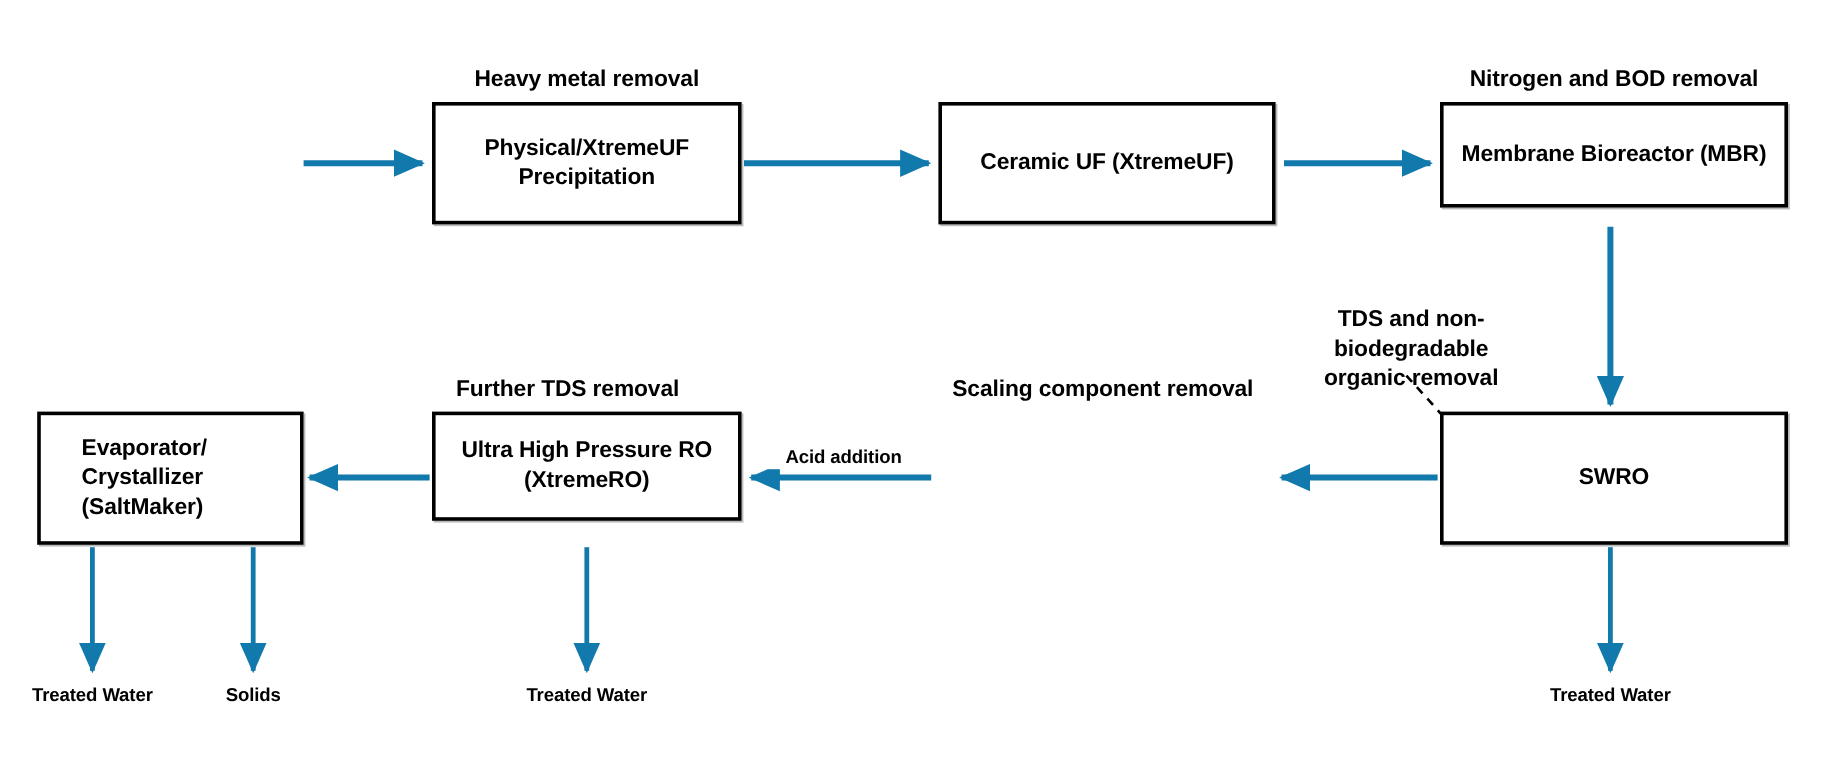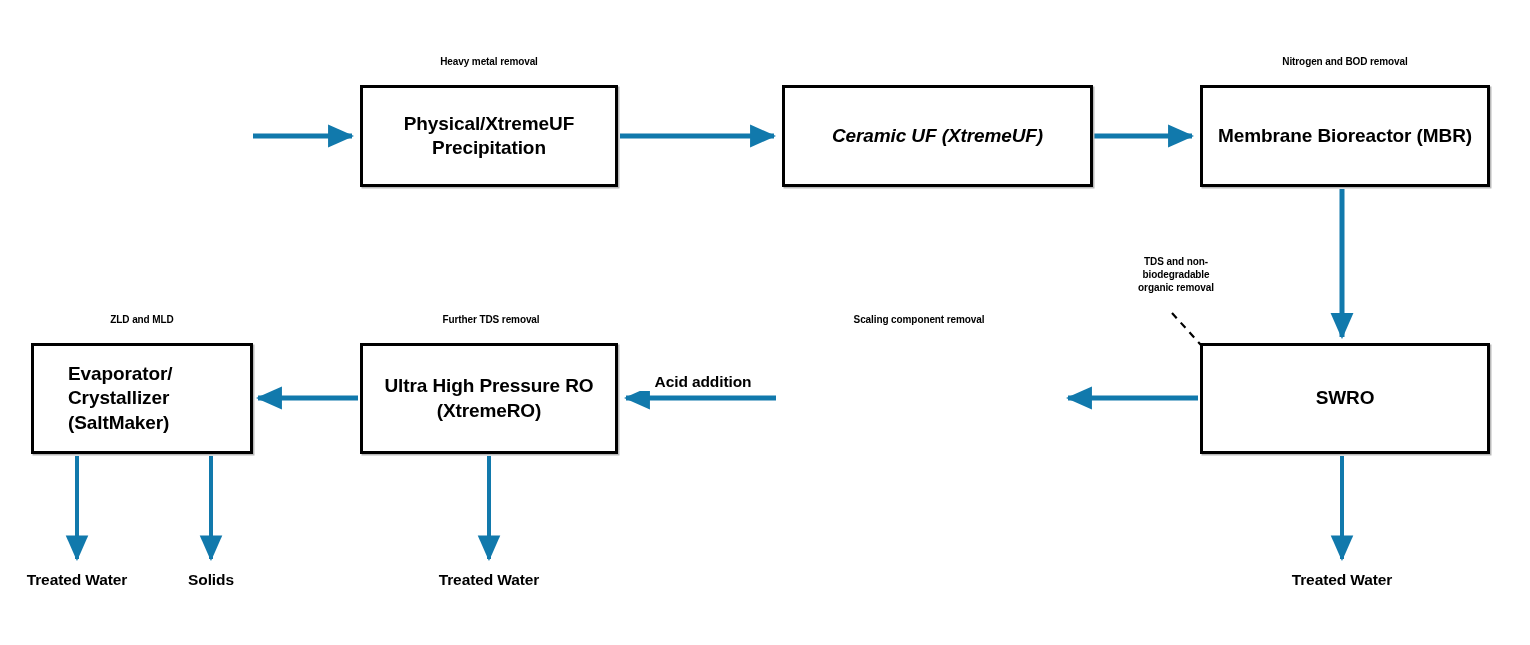--- a/index.html
+++ b/index.html
@@ -46,21 +46,21 @@
     justify-content: flex-start;
   }
   .box.align-left .box-label {
     text-align: left;
     padding-left: 34px;
   }
 
   
   .caption {
     position: absolute;
-    font-size: 10px;
+    font-size: 19px;
     font-weight: bold;
     text-align: center;
     line-height: 1.30;
     letter-spacing: -0.1px;
     white-space: pre-line;
     z-index: 4;
   }
 
   
   .terminal {
@@ -140,44 +140,43 @@
 
 
   <div class="caption" style="left:1200px; top:55px; width:290px;">Nitrogen and BOD removal</div>
 
   <div class="caption" style="left:778px; top:313px; width:282px;">Scaling component removal</div>
 
   <div class="caption" style="left:1092px; top:255px; width:168px;">TDS and non-
 biodegradable
 organic removal</div>
 
-  <div class="caption" style="left:362px; top:313px; width:258px;">Further TDS removal</div>
+  <div class="caption" style="left:344px; top:313px; width:258px;">Further TDS removal</div>
 
-  <div class="caption" style="left:31px; top:313px; width:222px;">ZLD and MLD</div>
 
 
   <div class="box" style="left:360px; top:85px; width:258px; height:102px;">
     <span class="box-label">Physical/XtremeUF
 Precipitation</span>
   </div>
 
-  <div class="box" style="left:782px; top:85px; width:311px; height:102px;font-style:italic;">
+  <div class="box" style="left:782px; top:85px; width:281px; height:102px;">
     <span class="box-label">Ceramic UF (XtremeUF)</span>
   </div>
 
-  <div class="box" style="left:1200px; top:85px; width:290px; height:102px;">
+  <div class="box" style="left:1200px; top:85px; width:290px; height:88px;">
     <span class="box-label">Membrane Bioreactor (MBR)</span>
   </div>
 
   <div class="box" style="left:1200px; top:343px; width:290px; height:111px;">
     <span class="box-label">SWRO</span>
   </div>
 
 
-  <div class="box" style="left:360px; top:343px; width:258px; height:111px;">
+  <div class="box" style="left:360px; top:343px; width:258px; height:91px;">
     <span class="box-label">Ultra High Pressure RO
 (XtremeRO)</span>
   </div>
 
   <div class="box align-left" style="left:31px; top:343px; width:222px; height:111px;">
     <span class="box-label">Evaporator/
 Crystallizer
 (SaltMaker)</span>
   </div>
 

